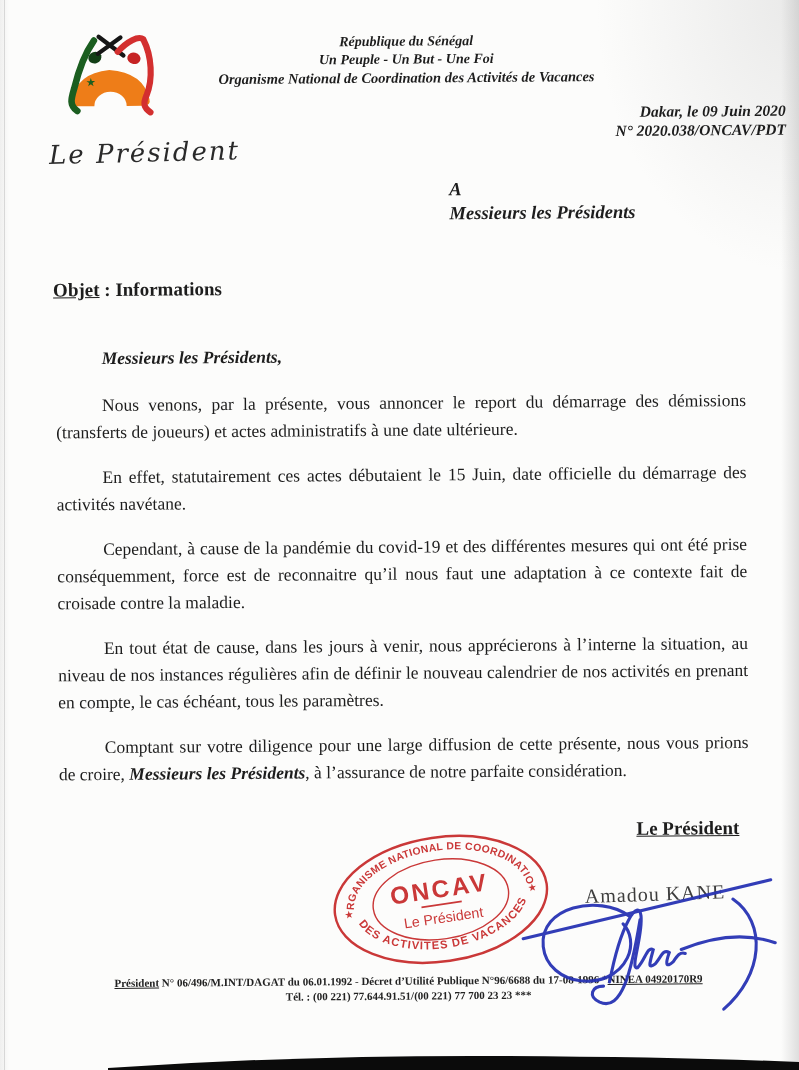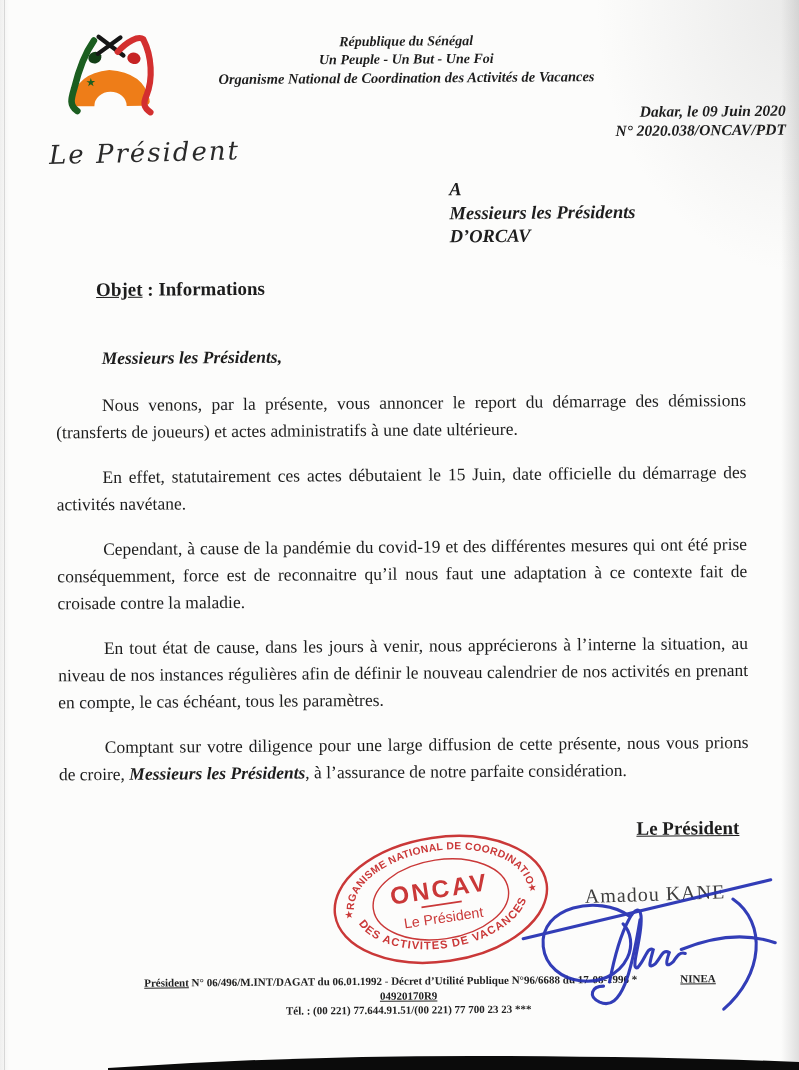--- a/index.html
+++ b/index.html
@@ -28,21 +28,21 @@
     font-weight:bold; font-style:italic; font-size:15.5px; line-height:19px; }
 
   .sender-script { position:absolute; left:52px; top:136px; font-style:italic;
     font-family:"DejaVu Serif", serif; font-size:26px; letter-spacing:2px;
     color:#2a2a2a; transform:rotate(-1deg); }
 
   .addressee { position:absolute; left:452px; top:179px; font-weight:bold; font-style:italic;
     font-size:18.5px; line-height:23.5px; }
 
   .subject { position:absolute; left:55px; top:277px; font-weight:bold; font-size:19px; }
-  .u { text-decoration:underline;margin-left:43px; }
+  .u { text-decoration:underline; }
 
   
   .body { position:absolute; left:57px; top:343px; width:690px;
     font-size:17.5px; line-height:27px; text-align:justify; }
   .body p { margin:0 0 18px 0; text-indent:46px; }
   .greeting { font-weight:bold; font-style:italic; margin-bottom:20px !important; }
   .bi { font-weight:bold; font-style:italic; }
 
   .closing-title { position:absolute; right:62px; top:820px; font-weight:bold; font-size:19px;
     text-decoration:underline; }
@@ -94,21 +94,20 @@
     <div class="meta">
       <div>Dakar, le 09 Juin 2020</div>
       <div>N° 2020.038/ONCAV/PDT</div>
     </div>
 
     <div class="sender-script">Le Président</div>
 
     <div class="addressee">
       <div>A</div>
       <div>Messieurs les Présidents</div>
-      <div>D’ORCAV</div>
     </div>
 
     <div class="subject"><span class="u">Objet</span><span> : Informations</span></div>
 
     <div class="body">
       <p class="greeting">Messieurs les Présidents,</p>
       <p>Nous venons, par la présente, vous annoncer le report du démarrage des démissions (transferts de joueurs) et actes administratifs à une date ultérieure.</p>
       <p>En effet, statutairement ces actes débutaient le 15 Juin, date officielle du démarrage des activités navétane.</p>
       <p>Cependant, à cause de la pandémie du covid-19 et des différentes mesures qui ont été prise conséquemment, force est de reconnaitre qu’il nous faut une adaptation à ce contexte fait de croisade contre la maladie.</p>
       <p>En tout état de cause, dans les jours à venir, nous apprécierons à l’interne la situation, au niveau de nos instances régulières afin de définir le nouveau calendrier de nos activités en prenant en compte, le cas échéant, tous les paramètres.</p>

